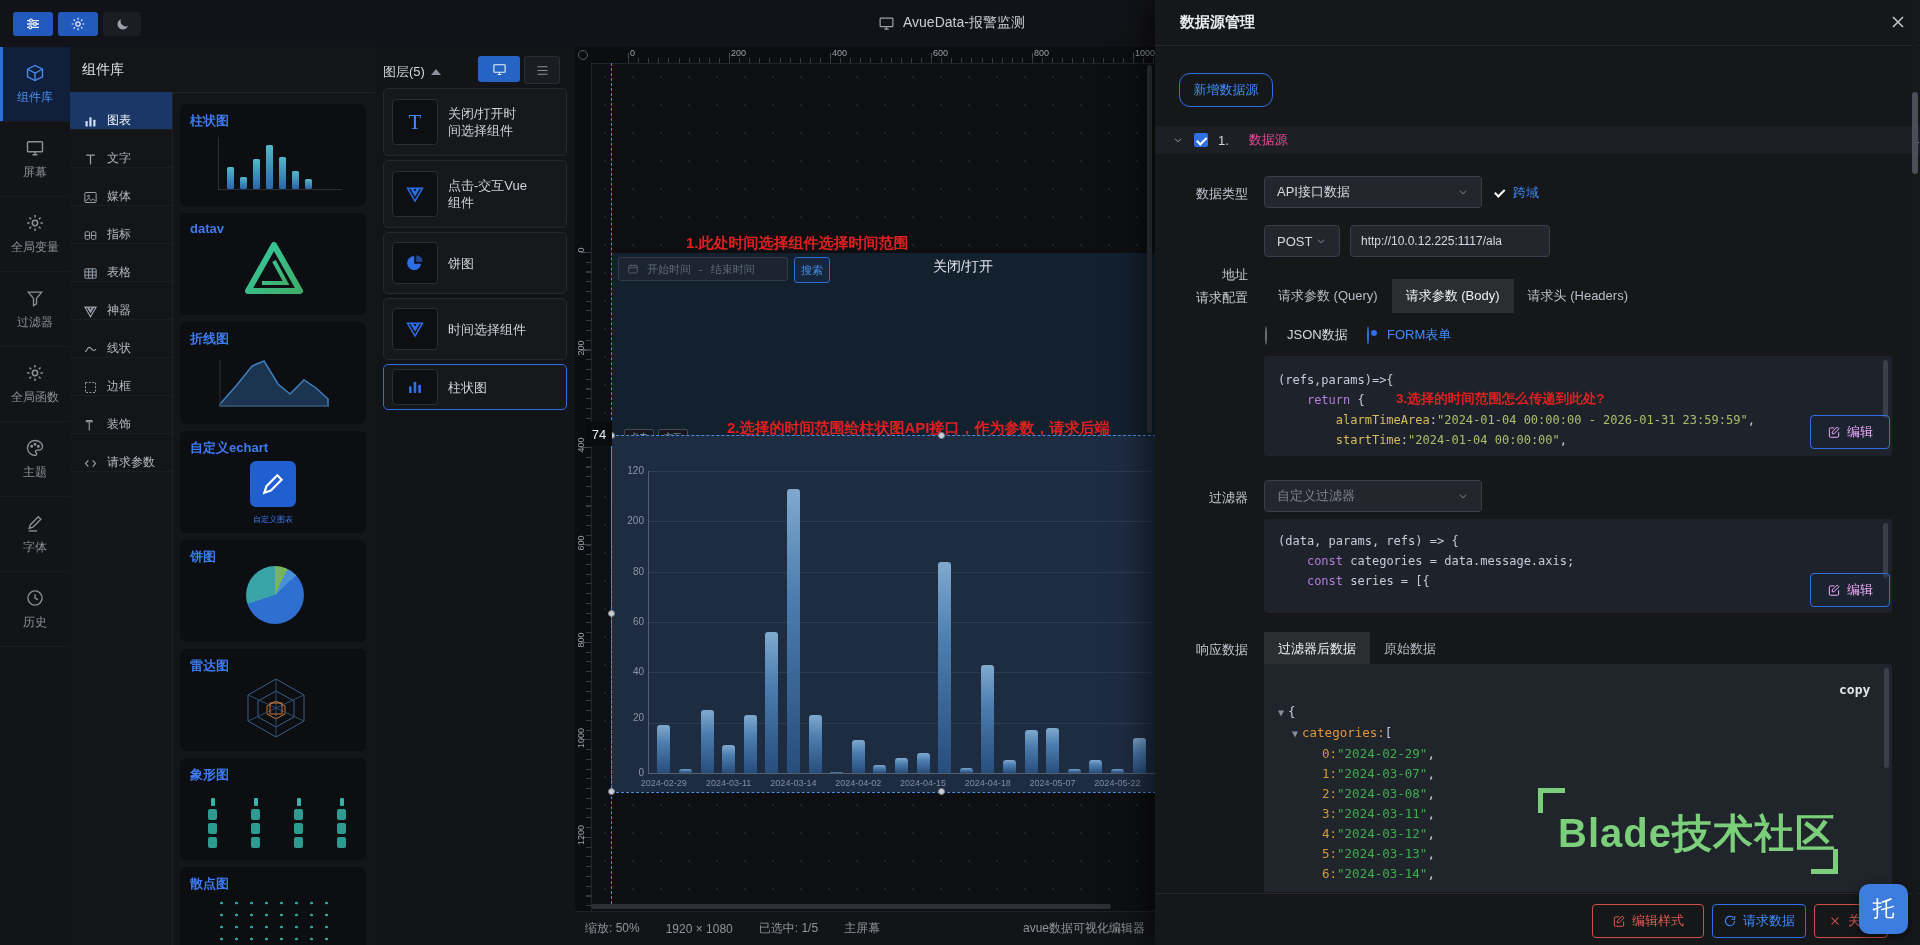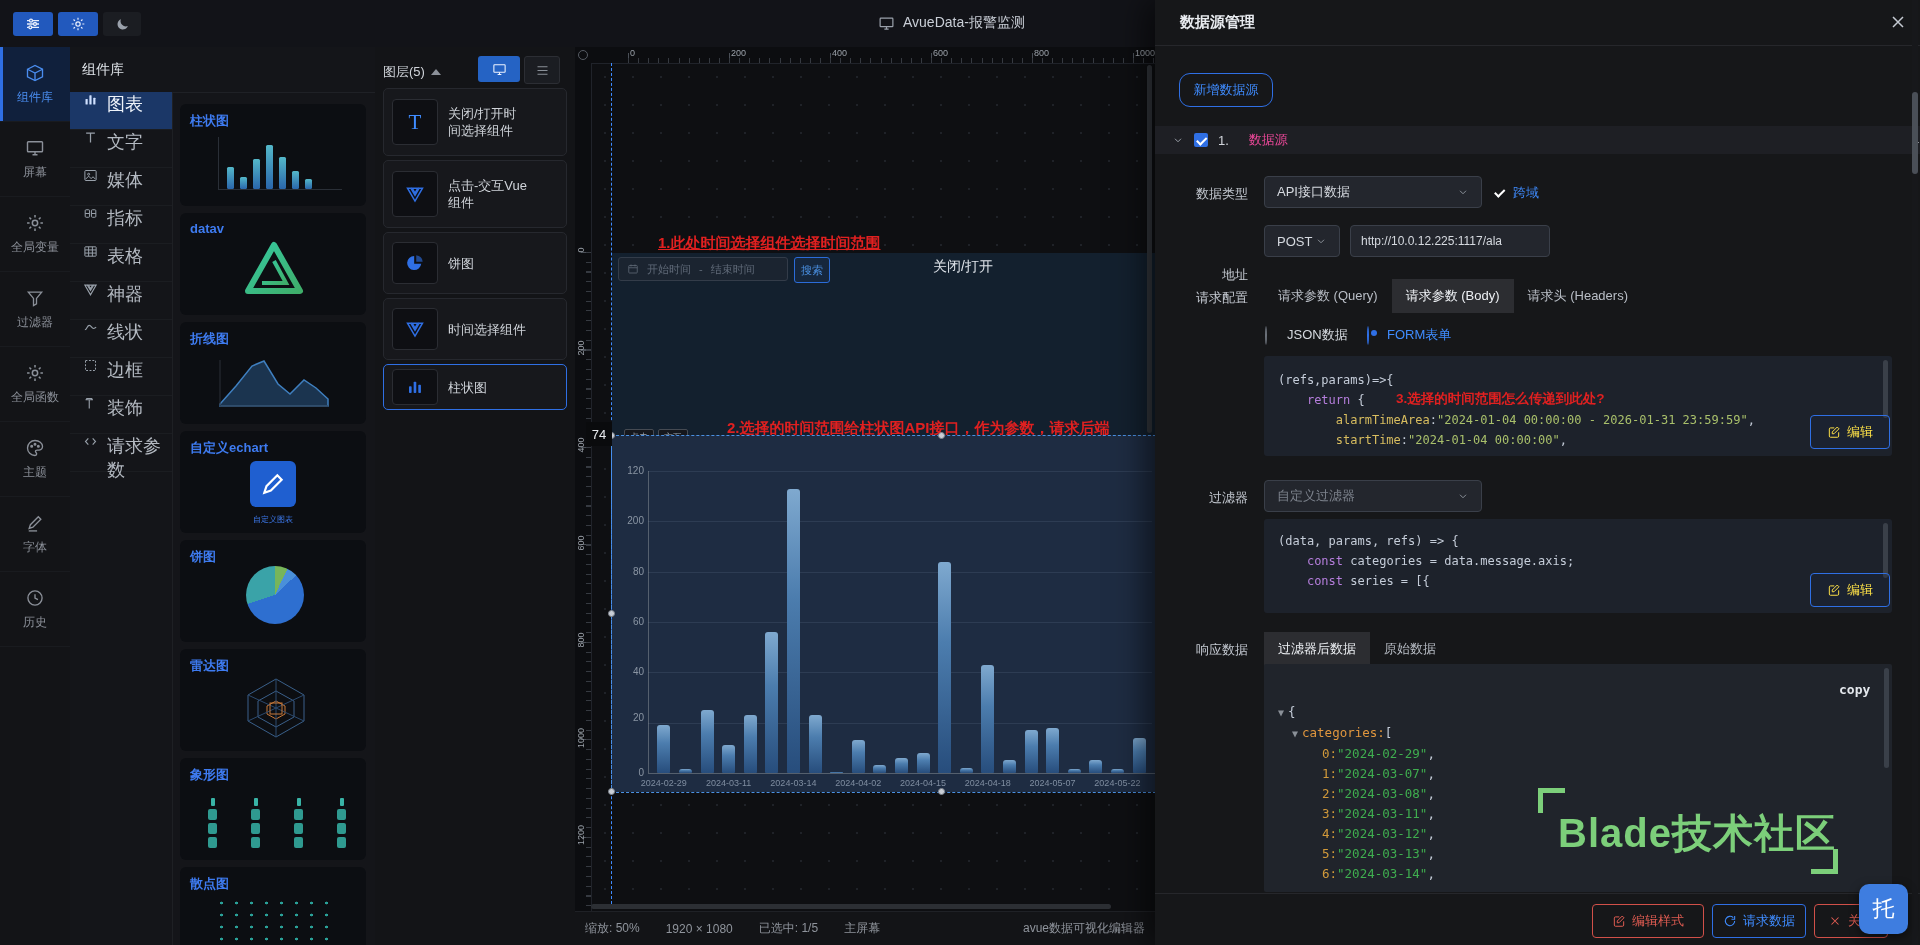--- a/index.html
+++ b/index.html
@@ -23,21 +23,21 @@
            color:#8b9099;font-size:12px;border-bottom:1px solid #191b1f;cursor:pointer;}
   .sb-item .ico{width:20px;height:20px;}
   .sb-item.active{background:#10203c;color:#4a8df0;}
   .sb-item.active::before{content:"";position:absolute;left:0;top:0;bottom:0;width:3px;background:#2f6fe4;}
 
   
   #cpanel{left:70px;top:47px;width:305px;height:898px;background:#141519;}
   #cpanel-title{position:absolute;left:82px;top:61px;font-size:14px;color:#dfe3e8;}
   #cpanel-hdr-line{left:70px;top:92px;width:305px;height:1px;background:#1f2126;}
   #subnav{left:70px;top:92px;width:102px;height:853px;border-right:1px solid #1e2024;}
-  .sn-item{height:37px;display:flex;align-items:flex-start;padding-left:13px;gap:9px;font-size:18px;color:#b3b9c1;
+  .sn-item{height:37px;display:flex;align-items:flex-end;padding-left:13px;gap:9px;font-size:12px;color:#b3b9c1;
            border-bottom:1px solid #1b1d21;cursor:pointer;}
   .sn-item .ico{width:15px;height:15px;color:#98a0aa;flex:none;}
   .sn-item.active{background:#1b3767;color:#eef3fa;}
   .sn-item.active .ico{color:#cfe0ff;}
   #cards{left:180px;top:92px;width:188px;height:853px;overflow:hidden;padding-top:12px;box-sizing:border-box;}
   .card{position:relative;width:186px;height:102px;background:#0c0e12;border-radius:6px;margin:0 0 7px 0;overflow:hidden;cursor:pointer;}
   .card-label{position:absolute;left:10px;top:8px;font-size:13px;font-weight:bold;color:#3e7bf0;}
   
   .mini-bars{position:absolute;left:38px;right:24px;bottom:16px;height:52px;border-left:1px solid #2a2f37;border-bottom:1px solid #2a2f37;
              display:flex;align-items:flex-end;gap:6px;padding-left:8px;}
@@ -142,21 +142,21 @@
   .tabbar{position:absolute;display:flex;font-size:13px;color:#b9bec6;}
   .tabbar .tab{padding:8px 14px;cursor:pointer;white-space:nowrap;}
   .tabbar .tab.active{background:#2c2d31;color:#eef1f5;}
   .radio{width:14px;height:14px;border-radius:50%;border:1.5px solid #6a7078;position:relative;box-sizing:border-box;flex:none;cursor:pointer;}
   .radio.on{border-color:#2f6fe4;}
   .radio.on::after{content:"";position:absolute;left:2.5px;top:2.5px;width:6px;height:6px;border-radius:50%;background:#2f6fe4;}
   .codeblock{position:absolute;left:109px;width:628px;background:#1d222b;border-radius:3px;padding:14px 0 10px 14px;box-sizing:border-box;
              font-family:"DejaVu Sans Mono","Liberation Mono",monospace;font-size:12px;line-height:20px;color:#c5cdd9;overflow:hidden;}
   .cs{color:#a9c06b;} .ck{color:#b57edc;} .cy{color:#d8bd5f;}
   .cb-scroll{position:absolute;width:5px;background:#3a4049;border-radius:3px;}
-  .editbtn{position:absolute;left:655px;width:78px;height:32px;border:1px solid #2f6fe4;border-radius:4px;color:#fde047;font-size:13px;
+  .editbtn{position:absolute;left:655px;width:78px;height:32px;border:1px solid #2f6fe4;border-radius:4px;color:#f0abfc;font-size:13px;
            display:flex;align-items:center;justify-content:center;gap:6px;background:rgba(20,35,70,.2);cursor:pointer;}
   .editbtn .ico{width:14px;height:14px;}
   #jsonview{left:109px;top:664px;width:628px;height:228px;background:#20242b;border-radius:2px;overflow:hidden;
             font-family:"DejaVu Sans Mono","Liberation Mono",monospace;font-size:12.5px;line-height:20px;}
   #jcopy{position:absolute;left:575px;top:16px;font-size:13px;color:#e3e7ec;font-weight:bold;cursor:pointer;}
   #jsonrows{position:absolute;left:0;top:38px;right:10px;}
   .jrow{white-space:nowrap;}
   .jlvl0{padding-left:14px;} .jlvl1{padding-left:28px;} .jitem{padding-left:58px;}
   .jarr{color:#8a9098;margin-right:4px;font-size:10px;}
   .jk{color:#e0963e;} .ji{color:#d29a3a;} .js{color:#3fae4f;} .jp{color:#c5cdd9;}
@@ -570,21 +570,21 @@
       <span class="vnum" style="top: 182px;">0</span>
       <span class="vnum" style="top: 279.5px;">200</span>
       <span class="vnum" style="top: 377px;">400</span>
       <span class="vnum" style="top: 474.5px;">600</span>
       <span class="vnum" style="top: 572px;">800</span>
       <span class="vnum" style="top: 669.5px;">1000</span>
       <span class="vnum" style="top: 767px;">1200</span>
     </div>
   <div class="abs" id="grid"></div>
   <div class="abs" id="screen-upper"></div>
-  <div class="abs red-note" style="left:658px;top:234px;text-decoration:underline;">1.此处时间选择组件选择时间范围</div>
+  <div class="abs red-note" style="left:686px;top:234px;">1.此处时间选择组件选择时间范围</div>
   <div class="abs" id="timepicker">
     <span class="ico">
         <svg viewBox="0 0 24 24" fill="none" stroke="currentColor" stroke-width="1.6">
           <rect x="3.5" y="5" width="17" height="15" rx="1.5"></rect>
           <path d="M3.5 9.5h17M8 3v4M16 3v4"></path>
         </svg>
       </span>
     <span>开始时间</span>
     <span>-</span>
     <span>结束时间</span>

